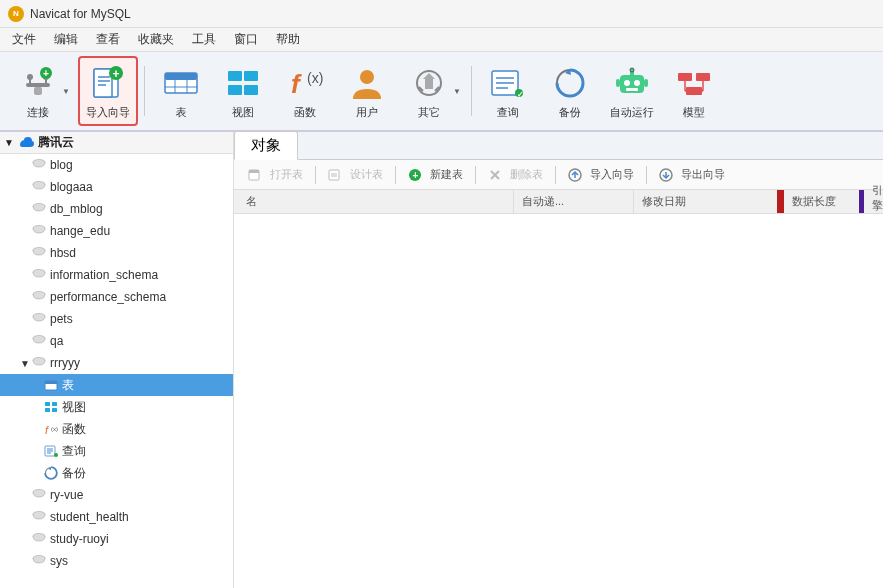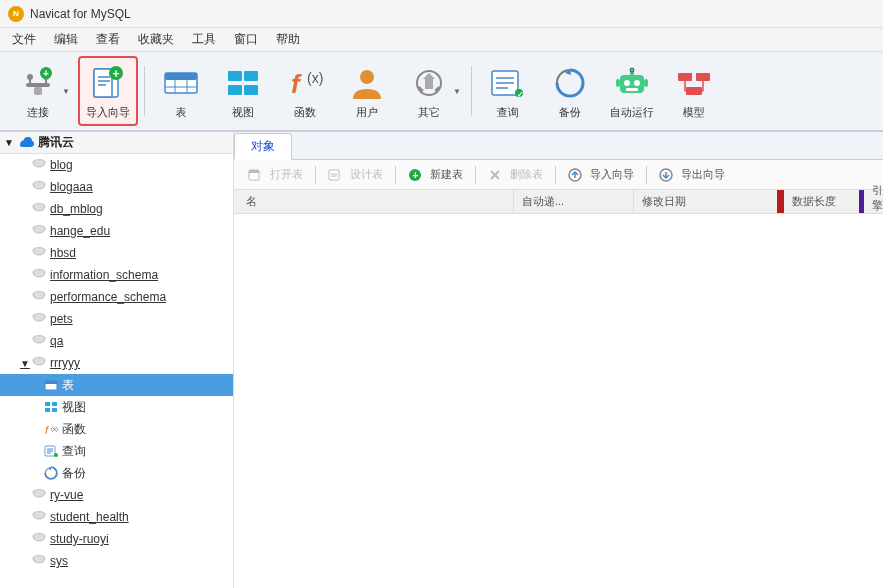--- a/index.html
+++ b/index.html
@@ -97,21 +97,21 @@
       align-items: center;
       height: 22px;
       padding-left: 8px;
       cursor: pointer;
       font-size: 12px;
       color: #333;
       user-select: none;
     }
     .sidebar-item.selected { background: #4a9de0; color: white; }
     .sidebar-item .arrow { width: 12px; font-size: 10px; color: #666; }
-    .sidebar-item.indent1 { padding-left: 20px; text-decoration: underline; }
+    .sidebar-item.indent1 { padding-left: 20px; }
     .sidebar-item.indent2 { padding-left: 32px; }
 
     .group-header {
       display: flex; align-items: center;
       height: 22px;
       padding-left: 4px;
       cursor: pointer;
       font-size: 12px;
       font-weight: bold;
       color: #222;
@@ -129,27 +129,27 @@
     .tab-bar {
       display: flex;
       background: #f0f4f8;
       border-bottom: 1px solid #ccc;
       height: 28px;
       align-items: flex-end;
     }
     .tab {
       padding: 4px 16px;
       cursor: pointer;
-      font-size: 12px;
+      font-size: 15px;
       border: 1px solid #ccc;
       border-bottom: none;
       background: #fff;
       margin-right: 14px;
       border-radius: 3px 3px 0 0;
-      color: #1d4ed8;
+      color: #000000;
     }
     .tab.active { background: white; border-bottom: 1px solid white; margin-bottom: -1px; }
 
     .action-bar {
       display: flex;
       align-items: center;
       height: 30px;
       padding: 0 8px;
       gap: 4px;
       border-bottom: 1px solid #ddd;

